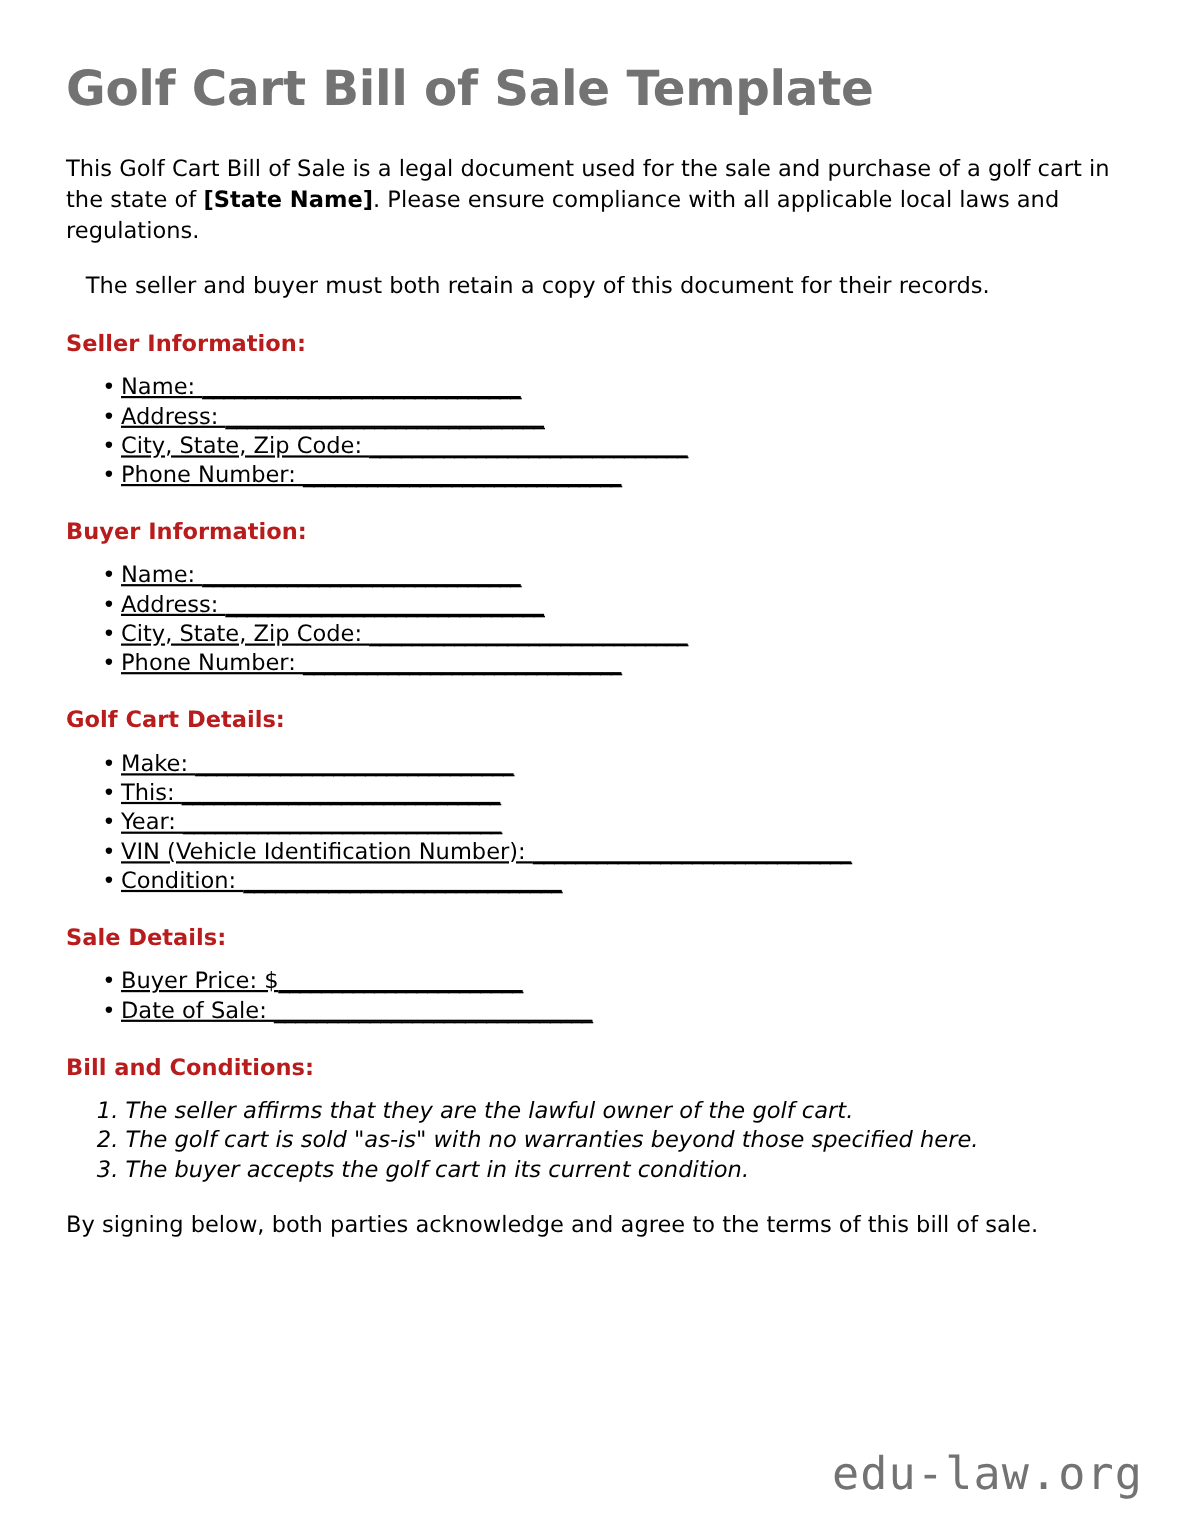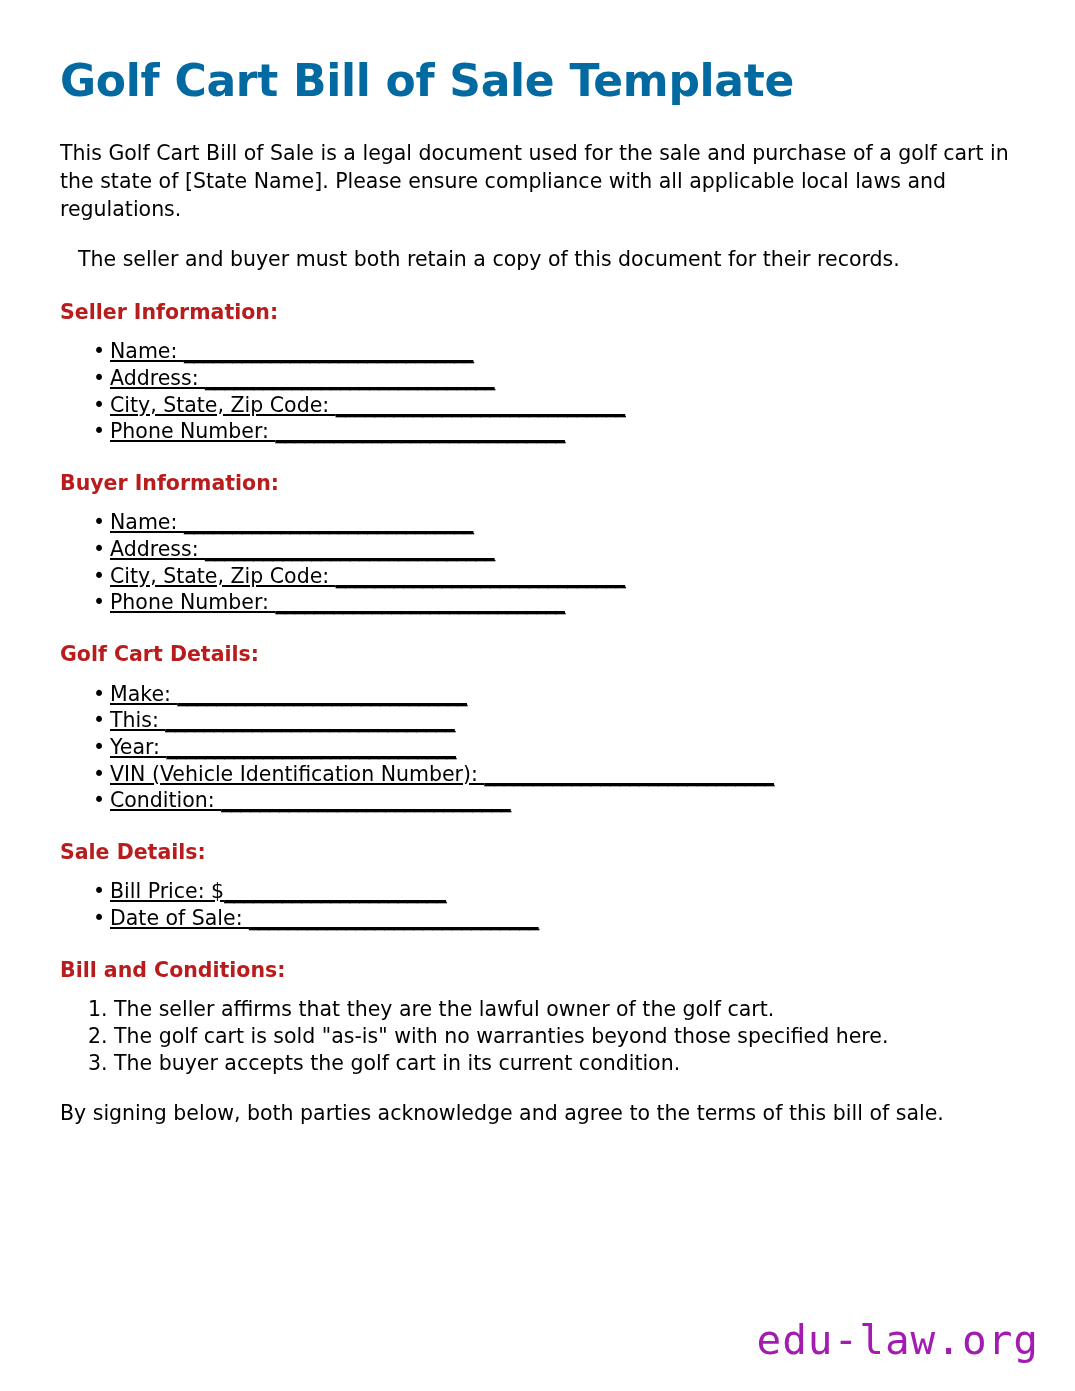--- a/index.html
+++ b/index.html
@@ -27,34 +27,34 @@
     left: 60px;
     top: 58px;
     width: 952px;
   }
   h1.doc-title {
     font-size: 44px;
     font-weight: bold;
     letter-spacing: -0.3px;
     line-height: 1.05;
     margin: 0 0 36px 0;
-    color: #0369a1;
+    color: #737373;
   }
   p.para {
     font-size: 20.5px;
     line-height: 1.36;
     margin: 0 0 22px 0;
     color: #000;
   }
   p.para.tight {
     margin-bottom: 26px;
     margin-left: 18px;
   }
   .bold {
-    font-weight: normal;
+    font-weight: bold;
   }
   h2.section {
     font-size: 20.5px;
     font-weight: bold;
     margin: 0 0 14px 0;
     line-height: 1.2;
     color: #b91c1c;
   }
   ul.fields {
     list-style: none;
@@ -75,20 +75,21 @@
     left: 0;
     top: 0;
     font-size: 20.5px;
     line-height: 1.30;
   }
   ol.terms {
     list-style: none;
     margin: 0 0 24px 0;
     padding: 0 0 0 28px;
     counter-reset: termctr;
+    font-style: italic;
   }
   ol.terms li {
     font-size: 20.5px;
     line-height: 1.30;
     position: relative;
     padding-left: 26px;
     counter-increment: termctr;
   }
   ol.terms li::before {
     content: counter(termctr) ".";
@@ -112,21 +113,21 @@
   .sig-gap {
     display: inline-block;
     width: 14px;
   }
   .footer-mark {
     position: absolute;
     right: 36px;
     bottom: 27px;
     font-family: "DejaVu Sans Mono", monospace;
     font-size: 41px;
-    color: #a21caf;
+    color: #737373;
     letter-spacing: 1px;
     white-space: nowrap;
   }
 </style>
 </head>
 <body>
 
 <div class="page">
   <div class="content">
 
@@ -156,21 +157,21 @@
     <ul class="fields">
       <li><span>Make: </span><span class="blank">______________________________</span></li>
       <li><span>This: </span><span class="blank">______________________________</span></li>
       <li><span>Year: </span><span class="blank">______________________________</span></li>
       <li><span>VIN (Vehicle Identification Number): </span><span class="blank">______________________________</span></li>
       <li><span>Condition: </span><span class="blank">______________________________</span></li>
     </ul>
 
     <h2 class="section">Sale Details:</h2>
     <ul class="fields">
-      <li><span>Bill Price: $</span><span class="blank">_______________________</span></li>
+      <li><span>Buyer Price: $</span><span class="blank">_______________________</span></li>
       <li><span>Date of Sale: </span><span class="blank">______________________________</span></li>
     </ul>
 
     <h2 class="section">Bill and Conditions:</h2>
     <ol class="terms">
       <li>The seller affirms that they are the lawful owner of the golf cart.</li>
       <li>The golf cart is sold "as-is" with no warranties beyond those specified here.</li>
       <li>The buyer accepts the golf cart in its current condition.</li>
     </ol>
 

